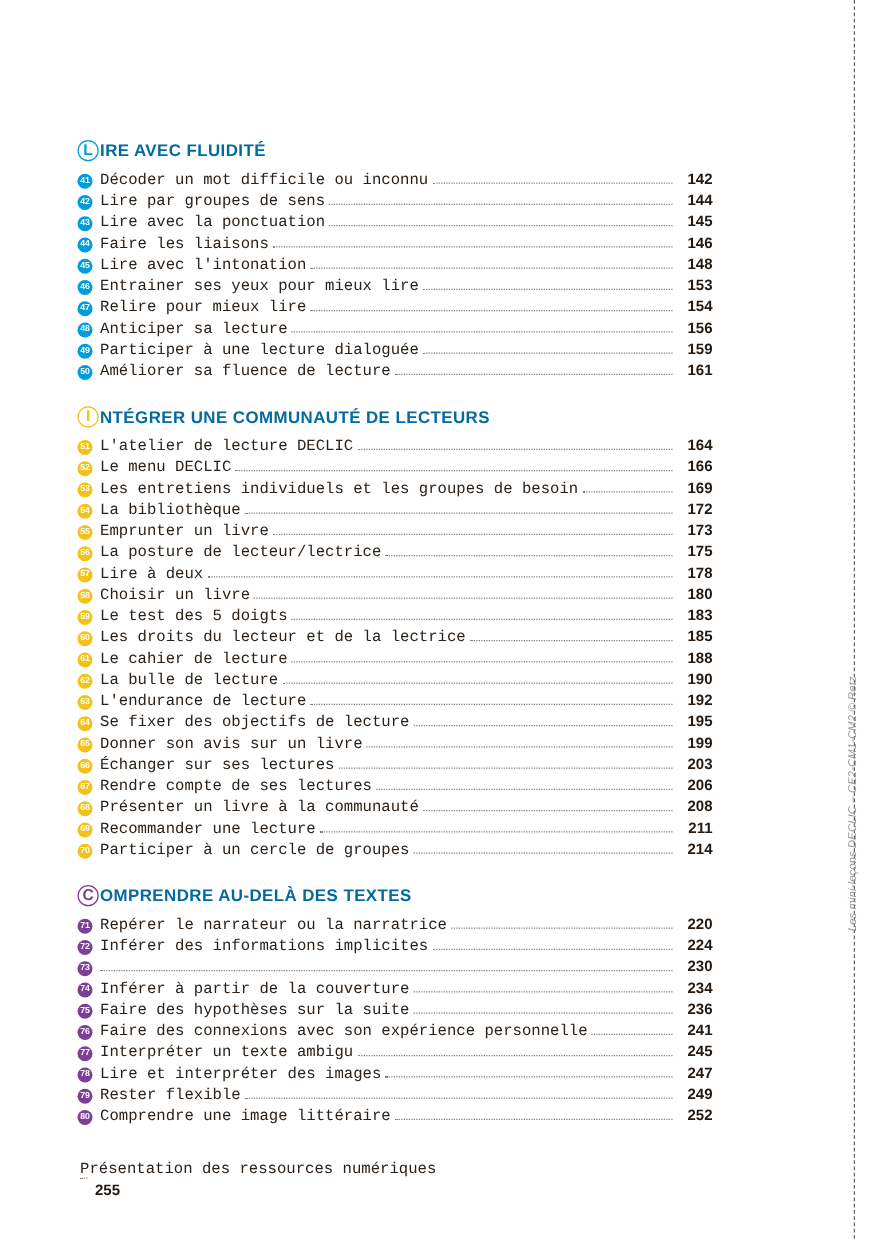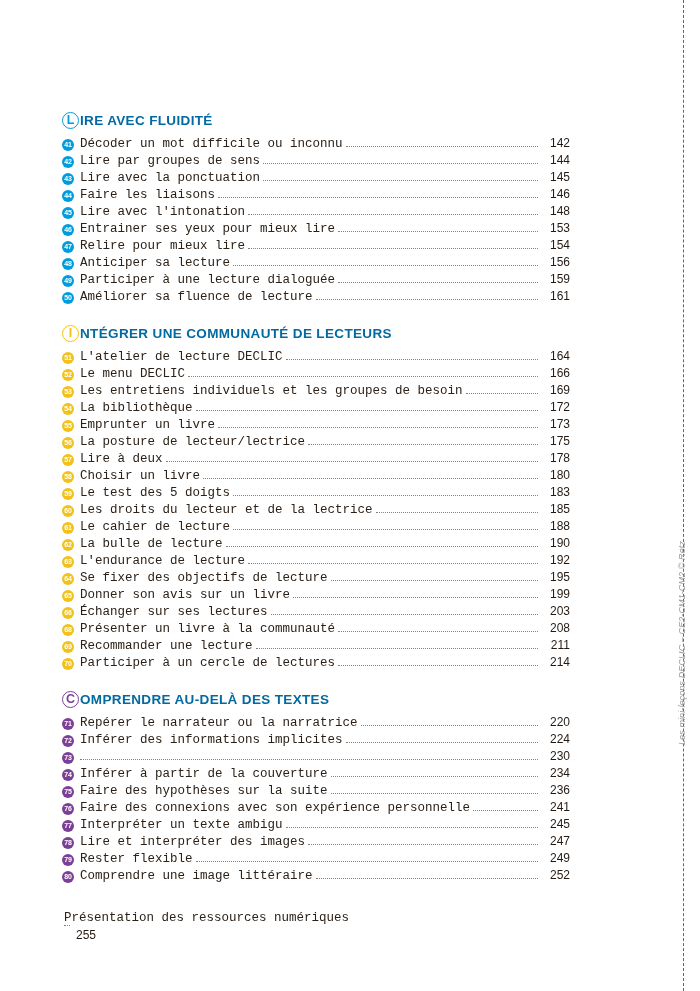--- a/index.html
+++ b/index.html
@@ -137,21 +137,21 @@
     margin-bottom: 2px;
     overflow: hidden;
     border-bottom: 1.4px dotted #6d655c;
     opacity: .82;
   }
   .page-no {
     flex: none;
     width: 30px;
     text-align: right;
     font-size: 12px;
-    font-weight: normal;
+    font-weight: bold;
     color: #241a12;
     padding-left: 2px;
   }
 
   
   .c-blue   { color: #009ddc; }
   .c-yellow { color: #f2c21c; }
   .c-purple { color: #7c3f96; }
   .b-blue   { background: #009ddc; }
   .b-yellow { background: #f2c21c; }
@@ -338,34 +338,40 @@
           <span class="leader"></span>
           <span class="page-no">199</span>
         </div>
         <div class="entry">
           <span class="badge b-yellow">66</span>
           <span class="entry-title">Échanger sur ses lectures</span>
           <span class="leader"></span>
           <span class="page-no">203</span>
         </div>
         <div class="entry">
+          <span class="badge b-yellow">67</span>
+          <span class="entry-title">Rendre compte de ses lectures</span>
+          <span class="leader"></span>
+          <span class="page-no">206</span>
+        </div>
+        <div class="entry">
           <span class="badge b-yellow">68</span>
           <span class="entry-title">Présenter un livre à la communauté</span>
           <span class="leader"></span>
           <span class="page-no">208</span>
         </div>
         <div class="entry">
           <span class="badge b-yellow">69</span>
           <span class="entry-title">Recommander une lecture</span>
           <span class="leader"></span>
           <span class="page-no">211</span>
         </div>
         <div class="entry">
           <span class="badge b-yellow">70</span>
-          <span class="entry-title">Participer à un cercle de lectures</span>
+          <span class="entry-title">Participer à un cercle de groupes</span>
           <span class="leader"></span>
           <span class="page-no">214</span>
         </div>
       </div>
       <div class="section">
         <div class="sec-head">
           <span class="sec-initial c-purple">C</span>
           <span class="sec-rest">OMPRENDRE AU-DELÀ DES TEXTES</span>
         </div>
         <div class="entry">

